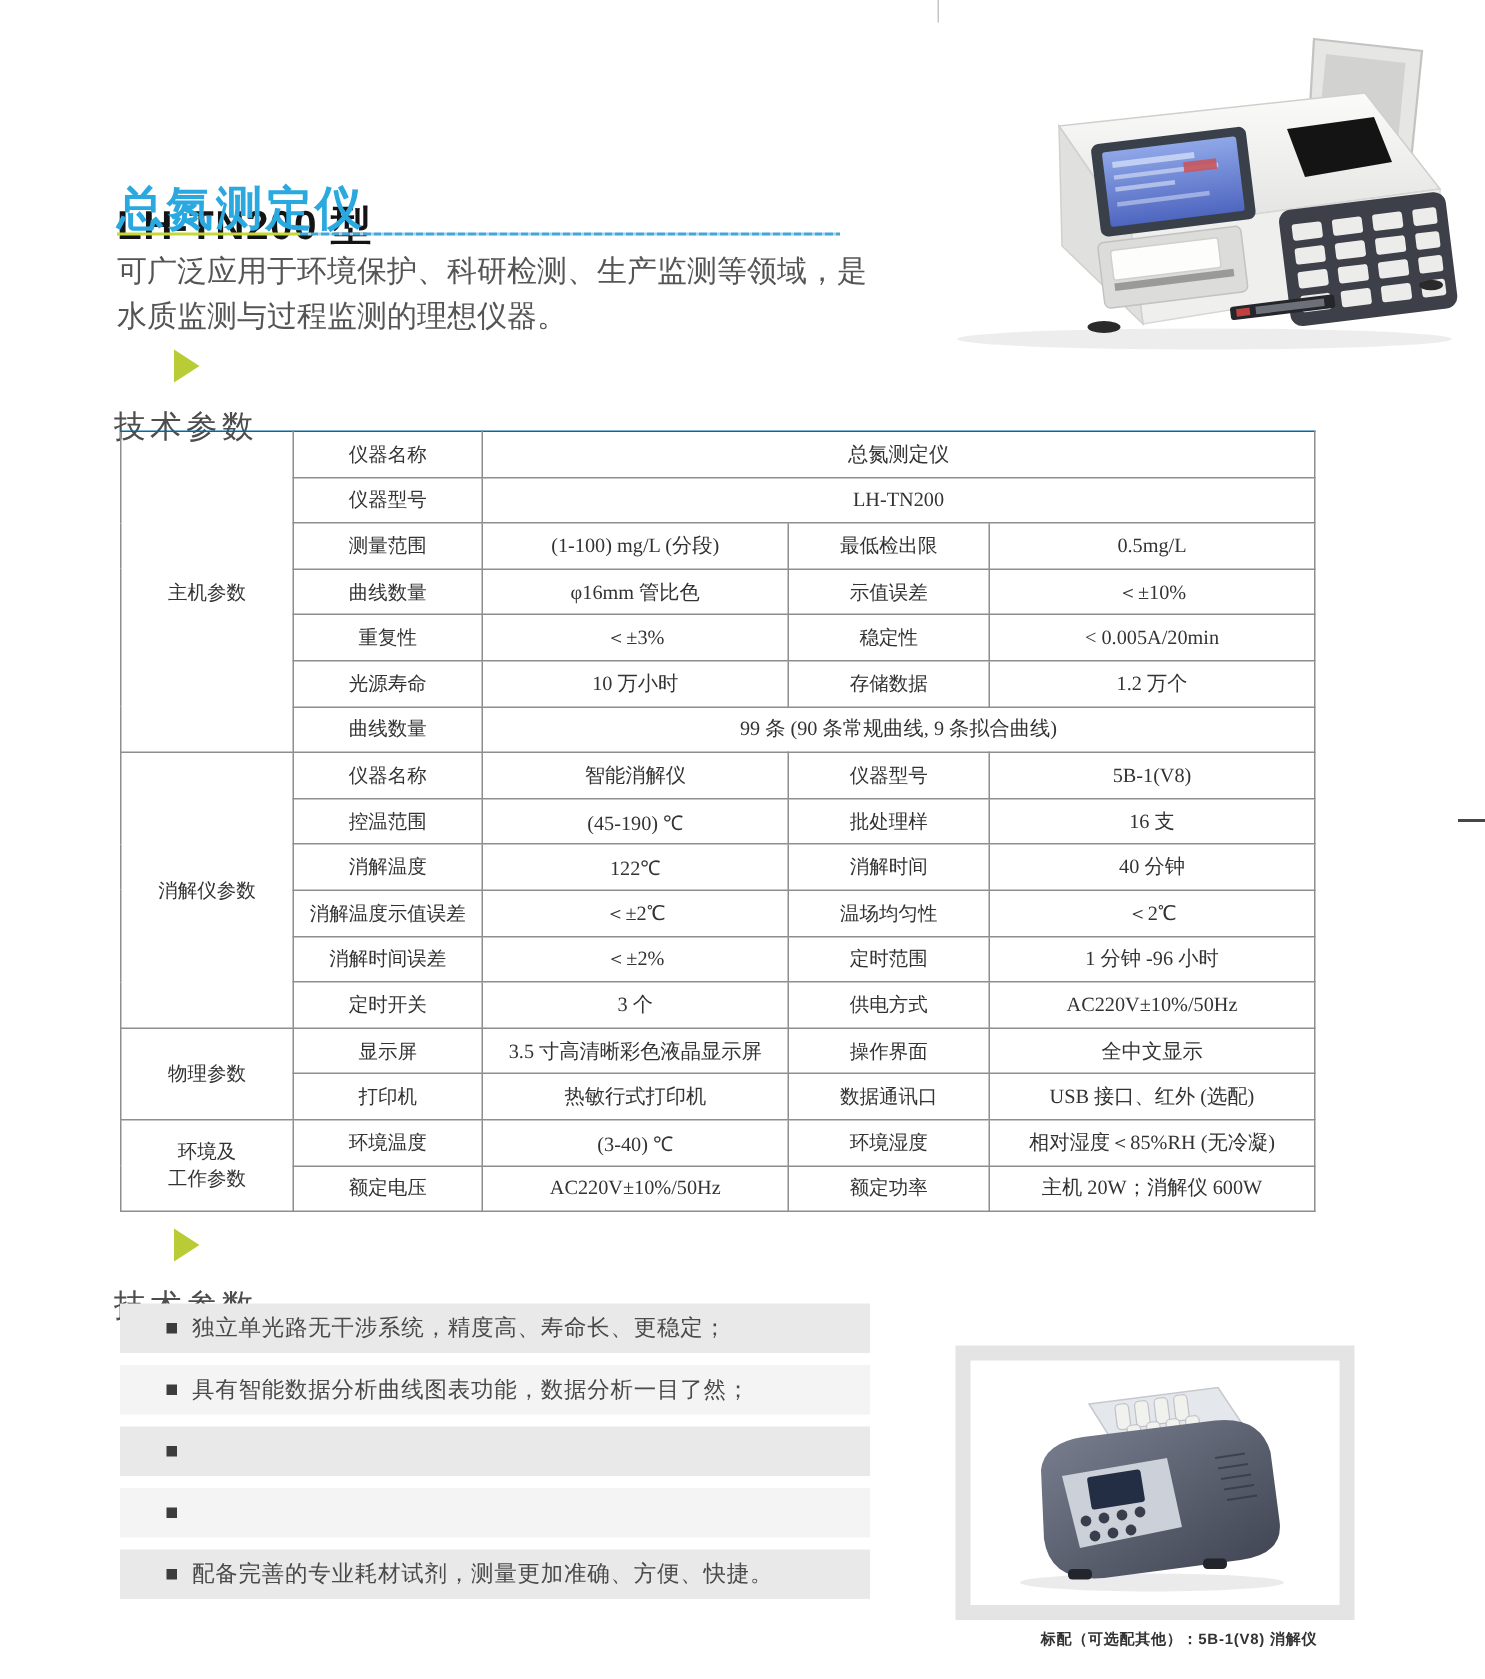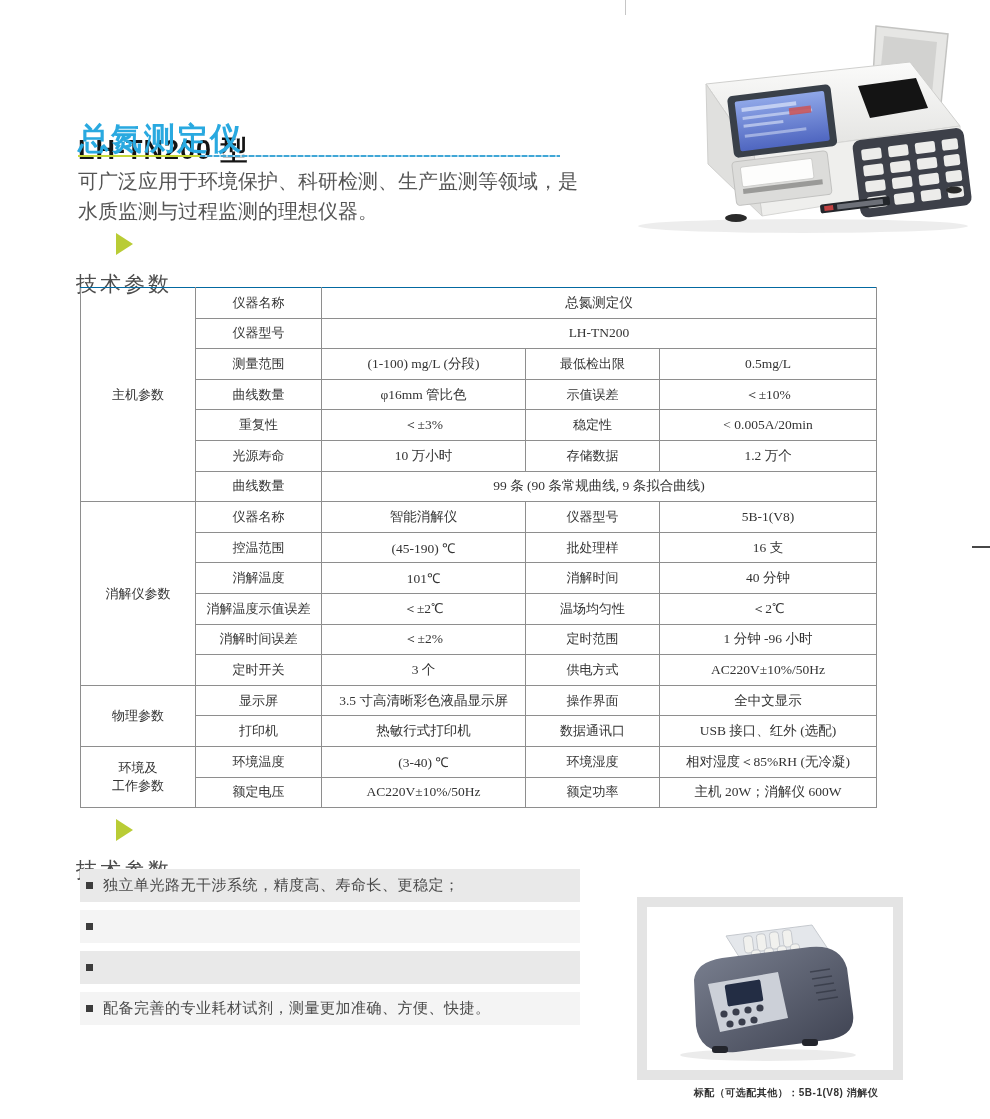--- a/index.html
+++ b/index.html
@@ -23,21 +23,21 @@
   .section-title{font-size:21px;color:#4d4d4d;letter-spacing:3px;}
   
   table.spec{position:absolute;left:80px;top:287px;width:796px;border-collapse:collapse;table-layout:fixed;
     font-size:13px;color:#333;}
   table.spec td{border:1px solid #8e8e8e;text-align:center;height:27.6px;padding:1px 4px;overflow:hidden;}
   table.spec td.grp{white-space:pre-line;line-height:1.35;}
   table.spec td.val{font-family:"Liberation Serif",serif;font-size:13.5px;}
   tr.gstart td{border-top:1px solid #0369a1;}
   
   .features{position:absolute;left:80px;top:869px;width:500px;}
-  .feature-row{height:33px;margin-bottom:8px;display:flex;align-items:center;padding-left:6px;box-sizing:border-box;}
+  .feature-row{height:33px;margin-bottom:8px;display:flex;align-items:center;padding-left:31px;box-sizing:border-box;}
   .feature-row:nth-child(odd){background:#e9e9e9;}
   .feature-row:nth-child(even){background:#f4f4f4;}
   .sq{width:7px;height:7px;background:#3c3c3c;margin-right:10px;flex:none;}
   .feature-text{font-size:15px;color:#4a4a4a;letter-spacing:0.5px;}
   
   .analyzer-wrap{position:absolute;left:558px;top:4px;width:430px;height:235px;}
   .digester-frame{position:absolute;left:637px;top:897px;width:246px;height:163px;border:10px solid #e4e4e4;
     background:#fff;display:flex;align-items:center;justify-content:center;}
   .digester-caption{position:absolute;left:638px;top:1086px;width:296px;text-align:center;
     font-size:10px;font-weight:700;color:#333;letter-spacing:0.5px;}
@@ -192,21 +192,21 @@
       <td class="val">5B-1(V8)</td>
     </tr>
     <tr>
       <td class="lbl">控温范围</td>
       <td class="val">(45-190) ℃</td>
       <td class="lbl">批处理样</td>
       <td class="val">16 支</td>
     </tr>
     <tr>
       <td class="lbl">消解温度</td>
-      <td class="val">101℃</td>
+      <td class="val">122℃</td>
       <td class="lbl">消解时间</td>
       <td class="val">40 分钟</td>
     </tr>
     <tr>
       <td class="lbl">消解温度示值误差</td>
       <td class="val">＜±2℃</td>
       <td class="lbl">温场均匀性</td>
       <td class="val">＜2℃</td>
     </tr>
     <tr>
@@ -253,20 +253,24 @@
 
   <div class="section s2">
     <div class="tri"></div>
     <div class="section-title">技术参数</div>
   </div>
 
   <div class="features">
     <div class="feature-row">
       <span class="sq"></span>
       <span class="feature-text">独立单光路无干涉系统，精度高、寿命长、更稳定；</span>
+    </div>
+    <div class="feature-row">
+      <span class="sq"></span>
+      <span class="feature-text">具有智能数据分析曲线图表功能，数据分析一目了然；</span>
     </div>
     <div class="feature-row">
       <span class="sq"></span>
     </div>
     <div class="feature-row">
       <span class="sq"></span>
     </div>
     <div class="feature-row">
       <span class="sq"></span>
       <span class="feature-text">配备完善的专业耗材试剂，测量更加准确、方便、快捷。</span>

